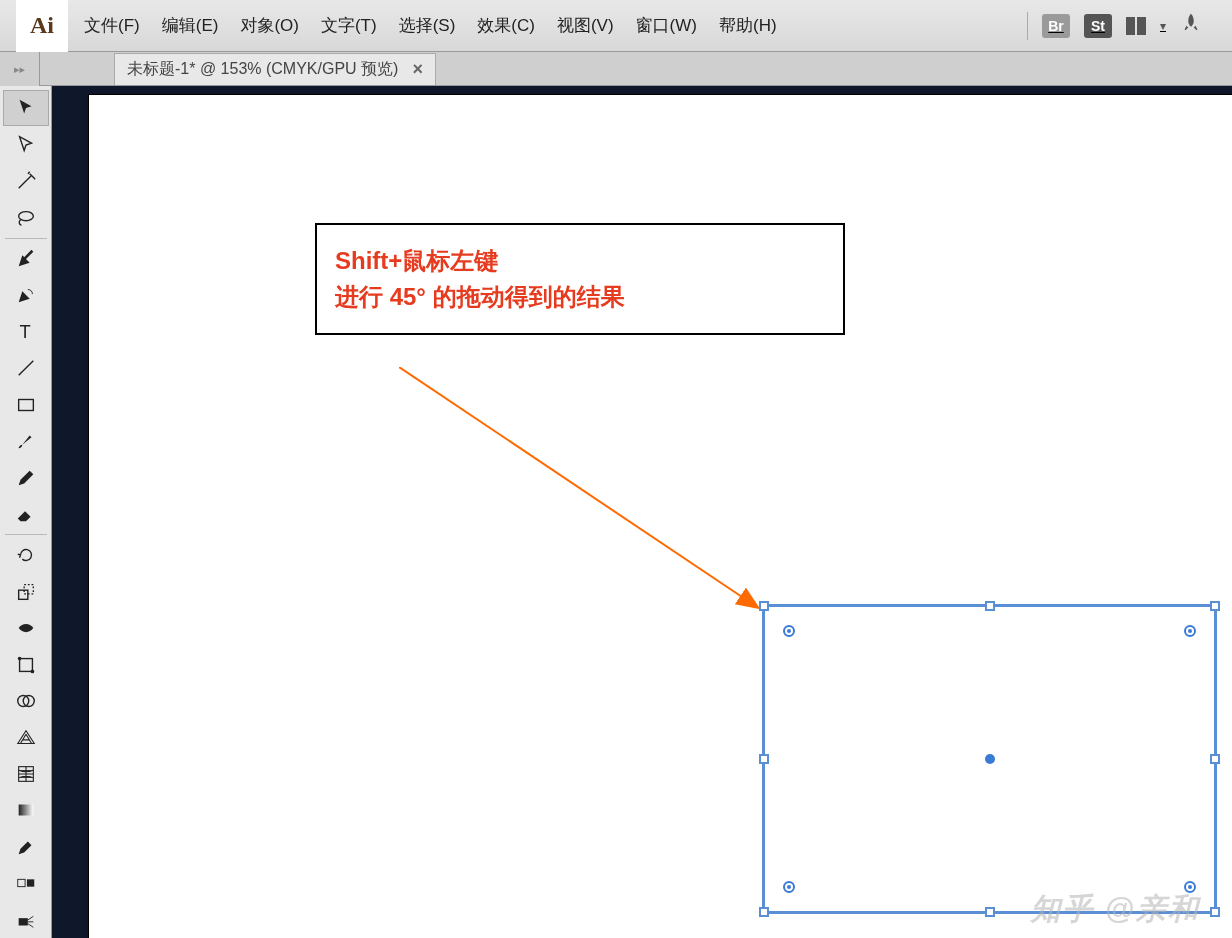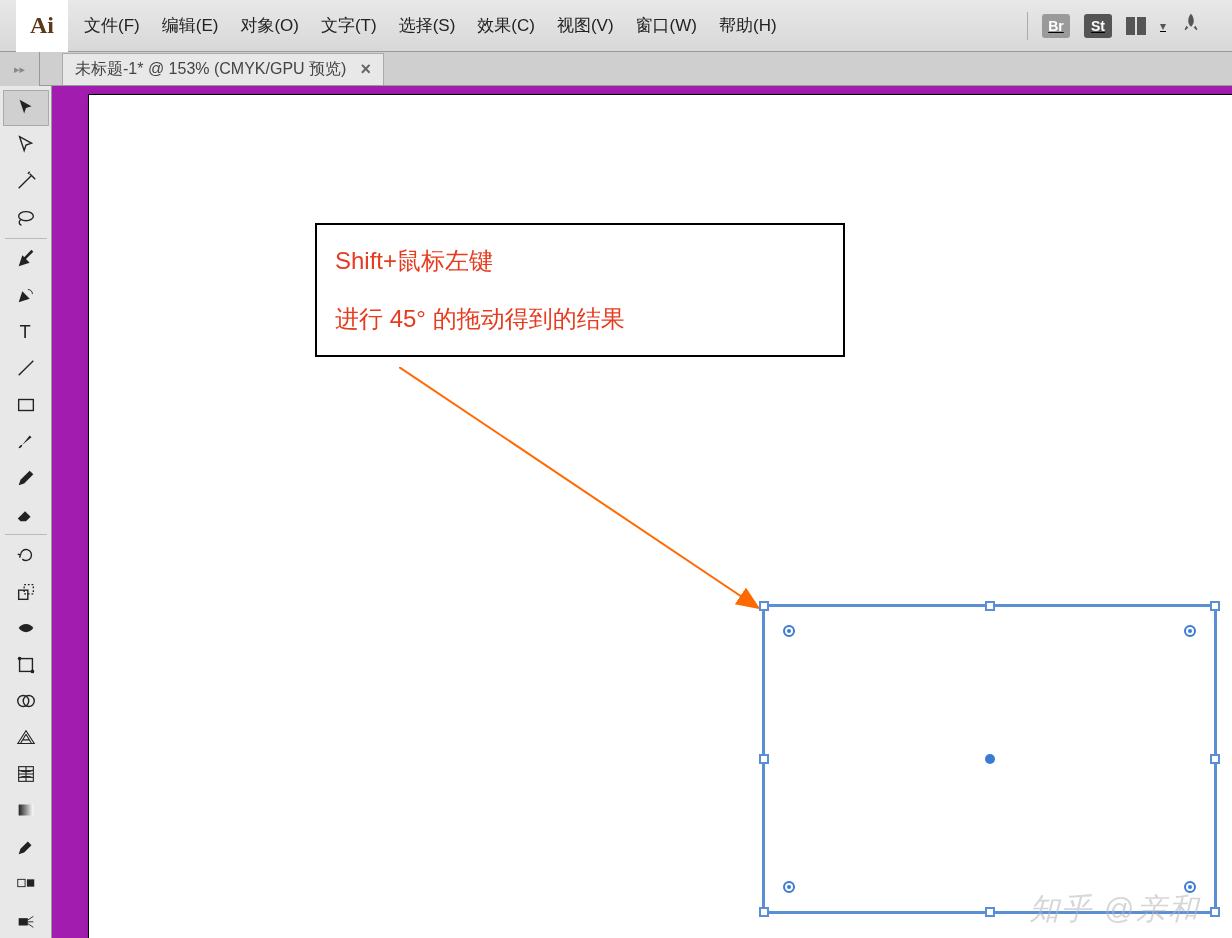--- a/index.html
+++ b/index.html
@@ -12,34 +12,34 @@
 .menu-right { margin-left: auto; display: flex; align-items: center; gap: 14px; padding-right: 30px; text-decoration: underline; }
 .menu-divider { width: 1px; height: 28px; background: #aaa; }
 .icon-btn { width: 28px; height: 24px; display: flex; align-items: center; justify-content: center; border-radius: 3px; font-size: 14px; font-weight: bold; color: #fff; }
 .icon-br { background: #9a9a9a; }
 .icon-st { background: #555; }
 .layout-icon { display: flex; gap: 2px; }
 .layout-icon div { width: 9px; height: 18px; background: #555; }
 .dropdown-chev { color: #555; font-size: 12px; }
 .rocket-icon { color: #555; font-size: 22px; }
 
-.tab-bar { height: 34px; background: #cfcfcf; display: flex; align-items: center; padding-left: 62px; border-bottom: 1px solid #999; }
+.tab-bar { height: 34px; background: #cfcfcf; display: flex; align-items: center; padding-left: 114px; border-bottom: 1px solid #999; }
 .tab { background: #e8e8e8; height: 32px; display: flex; align-items: center; padding: 0 12px; font-size: 16px; color: #444; border: 1px solid #aaa; border-bottom: none; gap: 14px; }
 .tab-close { font-size: 18px; color: #666; cursor: pointer; font-weight: bold; }
 
 .control-bar { position: absolute; left: 0; top: 52px; width: 40px; height: 34px; background: #cfcfcf; border-right: 1px solid #999; display: flex; align-items: center; justify-content: center; }
 .control-chev { color: #888; font-size: 11px; }
 
 .toolbar { position: absolute; left: 0; top: 86px; width: 52px; bottom: 0; background: #e8e8e8; border-right: 1px solid #999; display: flex; flex-direction: column; align-items: center; padding-top: 4px; }
 .tool { width: 46px; height: 38px; display: flex; align-items: center; justify-content: center; cursor: pointer; position: relative; color: #333; }
 .tool.selected { background: #d0d0d0; box-shadow: inset 0 0 0 1px #aaa; }
 .tool-sep { width: 42px; height: 1px; background: #bbb; margin: 2px 0; }
 .tool svg { width: 22px; height: 22px; }
 
-.canvas-area { position: absolute; left: 52px; top: 86px; right: 0; bottom: 0; background: #a21caf; }
+.canvas-area { position: absolute; left: 52px; top: 86px; right: 0; bottom: 0; background: #0f172a; font-weight: bold; }
 .artboard { position: absolute; left: 36px; top: 8px; right: -10px; bottom: -10px; background: #fff; border: 1px solid #000; box-shadow: 2px 2px 6px rgba(0,0,0,0.25); }
 
 .annotation-box { position: absolute; border: 2px solid #000; background: #fff; padding: 18px 18px; }
 .annotation-text { color: #e63b1f; font-size: 24px; line-height: 1.5; }
 .annotation-arrow { position: absolute; }
 
 .selected-rect { position: absolute; border: 3px solid #5a8fd6; background: transparent; }
 .sel-handle { position: absolute; width: 10px; height: 10px; background: #fff; border: 2px solid #5a8fd6; }
 .sel-handle.tl { left: -6px; top: -6px; }
 .sel-handle.tm { left: 50%; top: -6px; margin-left: -5px; }
@@ -236,21 +236,21 @@
         <path stroke="#222" d="M14 12l6-4m-6 6h6m-6 2l6 4"></path>
       </svg>
     </div>
 </div>
 
 <div class="canvas-area">
   <div class="artboard">
 
     <div class="annotation-box" style="left:226px; top:128px; width:530px;">
       <div class="annotation-text">Shift+鼠标左键</div>
-      <div class="annotation-text" style="margin-top:22px;">进行  45°  的拖动得到的结果</div>
+      <div class="annotation-text" style="">进行  45°  的拖动得到的结果</div>
     </div>
 
     <svg class="annotation-arrow" style="left:310px; top:272px; width:370px; height:250px;" viewBox="0 0 370 250">
       <defs>
           <marker id="ah" markerWidth="12" markerHeight="12" refX="10" refY="5" orient="auto">
             <path d="M0 0L12 5L0 10z" fill="#ff6a00"></path>
           </marker>
         </defs>
       <line x1="0" y1="0" x2="358" y2="240" stroke="#ff6a00" stroke-width="2" marker-end="url(#ah)"></line>
     </svg>

